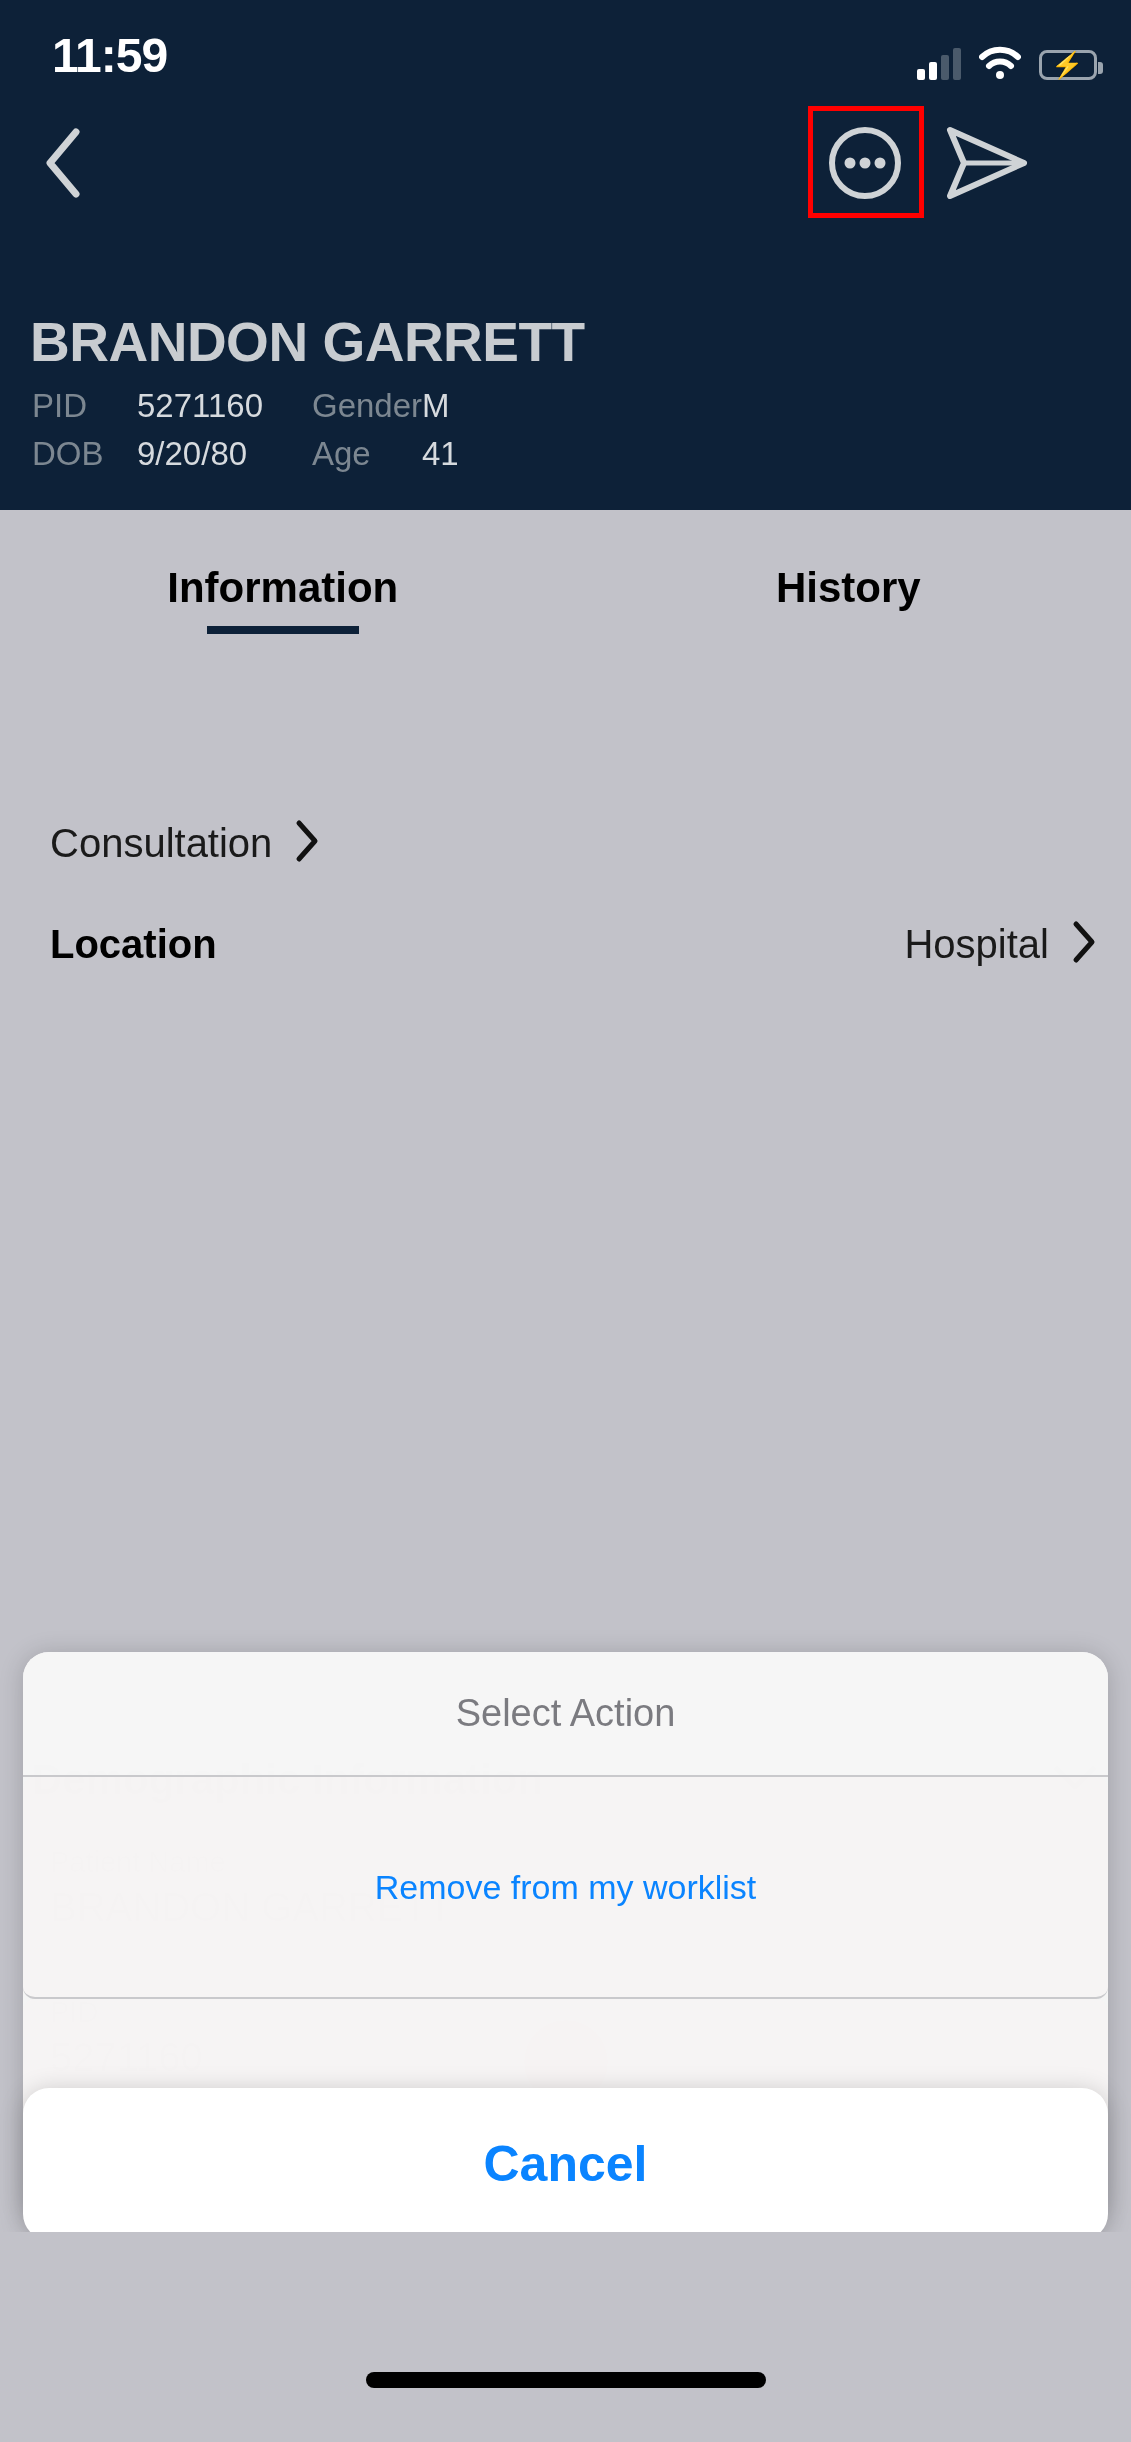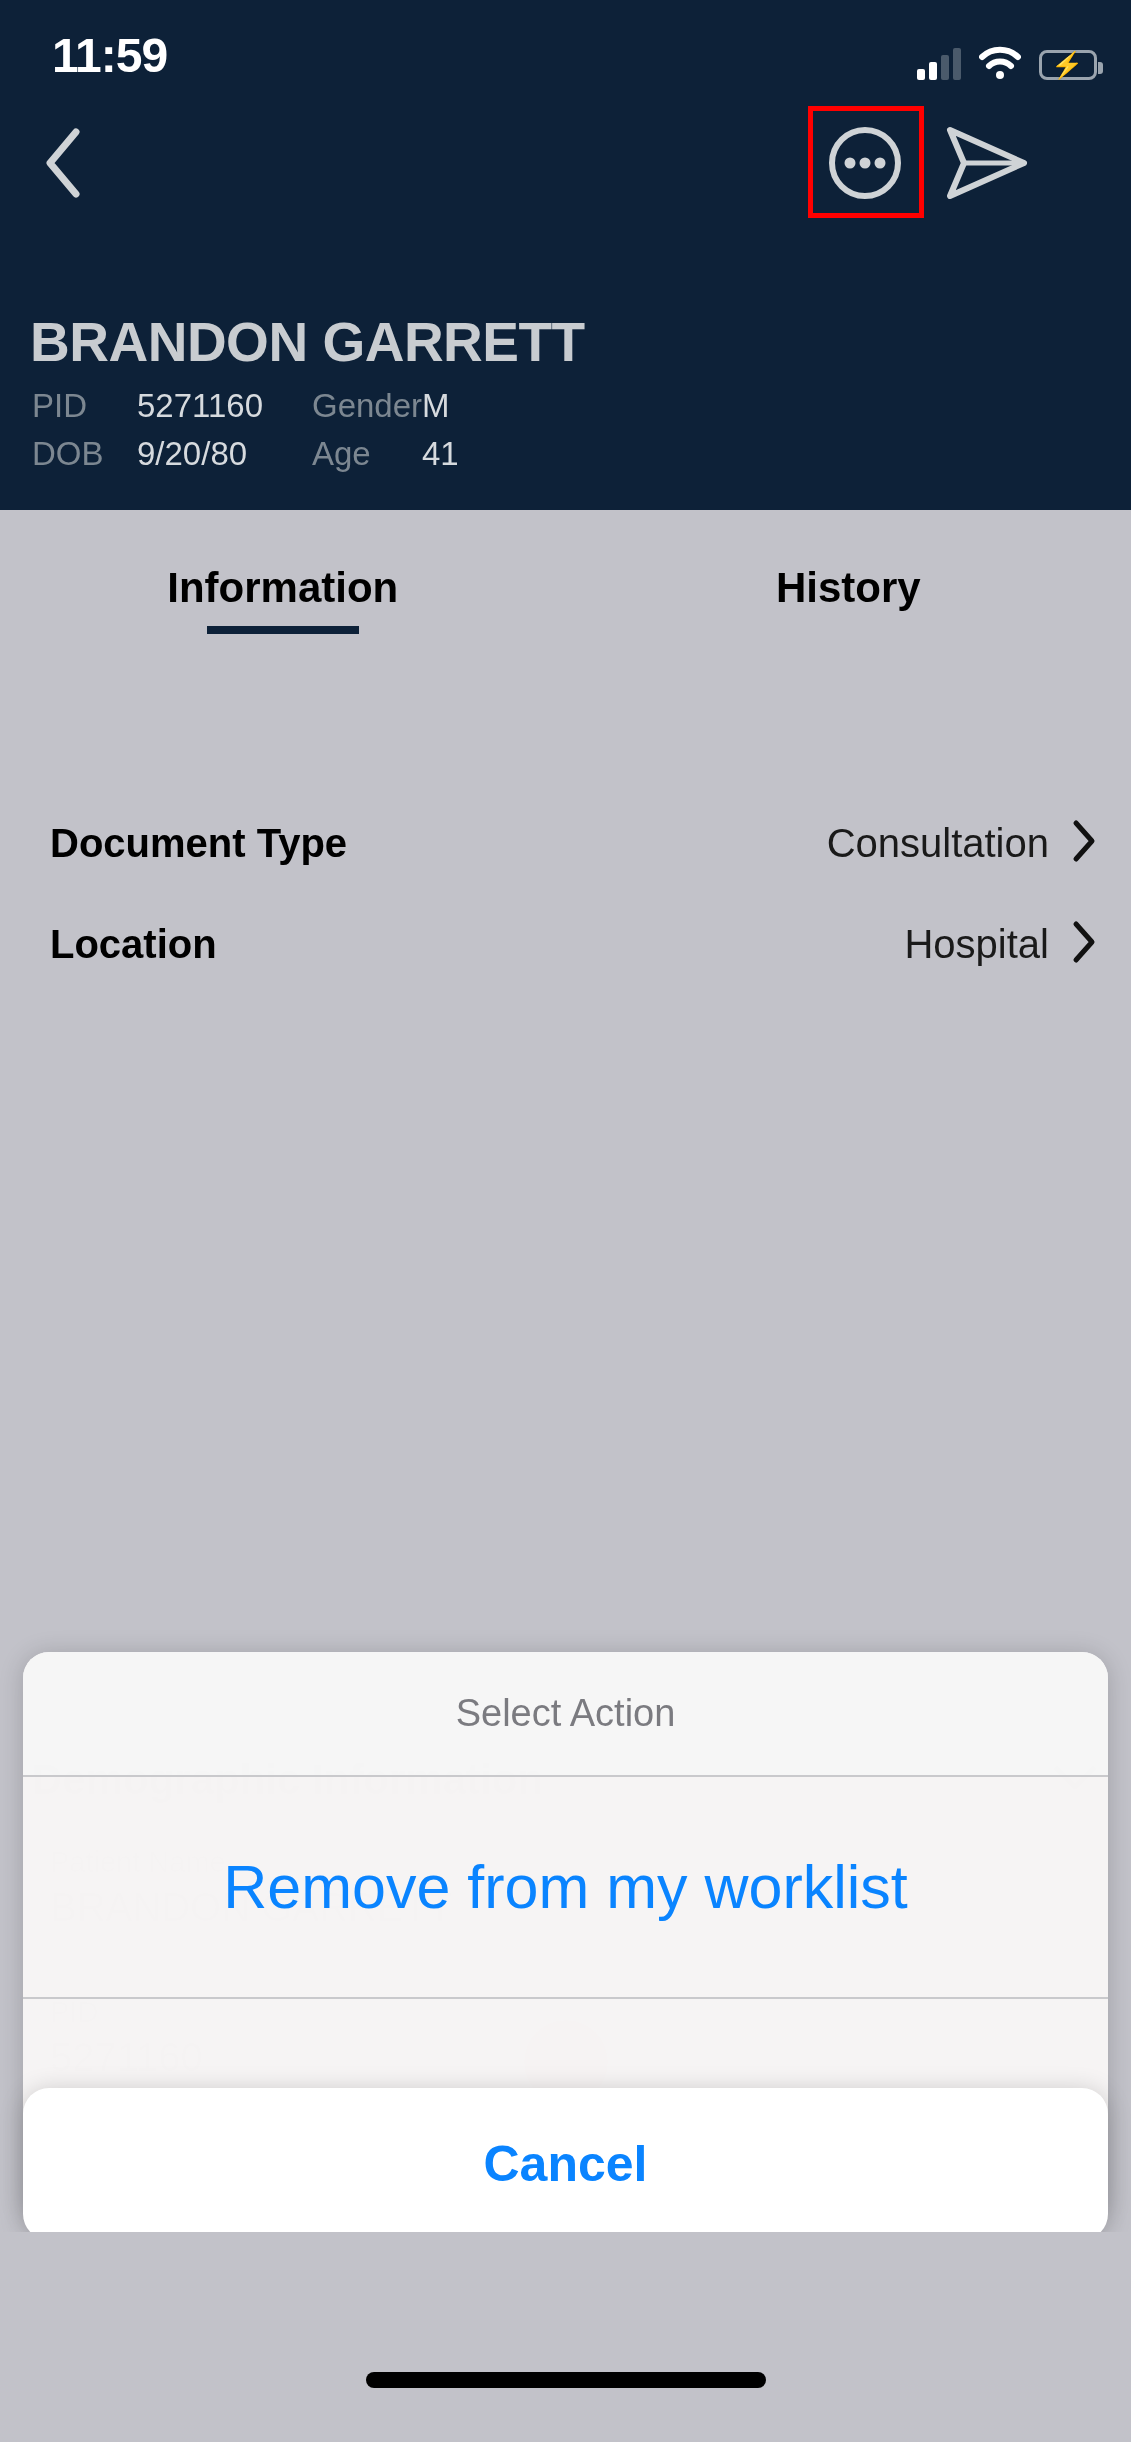--- a/index.html
+++ b/index.html
@@ -165,23 +165,24 @@
     box-shadow:0 2px 24px rgba(0,0,0,.18);
   }
   .sheet-title {
     height:125px; display:flex; align-items:center; justify-content:center;
     font-size:38px; color:#7b7b80;
     border-bottom:2px solid #c9c9cc;
     background:rgba(245,245,245,0.93);
   }
   .sheet-item {
     height:222px; display:flex; align-items:center; justify-content:center;
-    font-size:61px; color:#0a84ff;
+    font-size:34px; color:#0a84ff;
     background:rgba(246,244,244,0.90);
     border-bottom:2px solid #c9c9cc;
+    border-radius:12px;
   }
   .sheet-item:last-child { border-bottom:none; }
   .cancel-btn {
     position:absolute; left:23px; top:2088px; width:1085px; height:152px;
     border-radius:26px;
     background:#ffffff;
     display:flex; align-items:center; justify-content:center;
     font-size:50px; font-weight:700; color:#0a84ff;
     box-shadow:0 2px 24px rgba(0,0,0,.18);
   }
@@ -282,21 +283,20 @@
     </div>
     <div class="tab">
       <span>History</span>
       
     </div>
   </div>
 
   <div class="content">
 
     <div class="kvrow" style="top:155px">
-      <span class="label">Document Type</span>
       <span class="right">
         <span class="value">Consultation</span>
         <span class="chev">
           <svg width="26" height="44" viewBox="0 0 26 44">
               <polyline points="5,4 21,22 5,40" fill="none" stroke="#111" stroke-width="5" stroke-linecap="round" stroke-linejoin="round"></polyline>
             </svg>
         </span>
       </span>
     </div>
 

